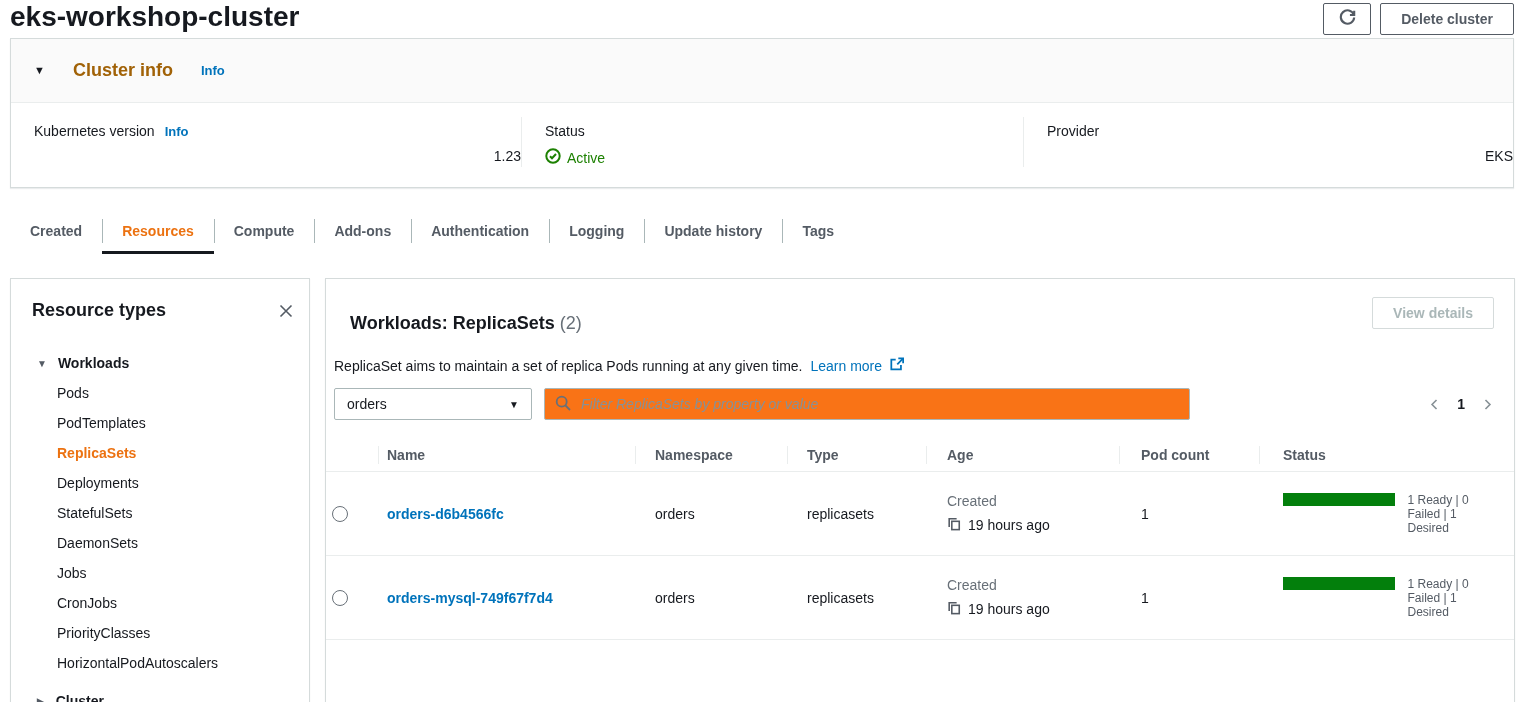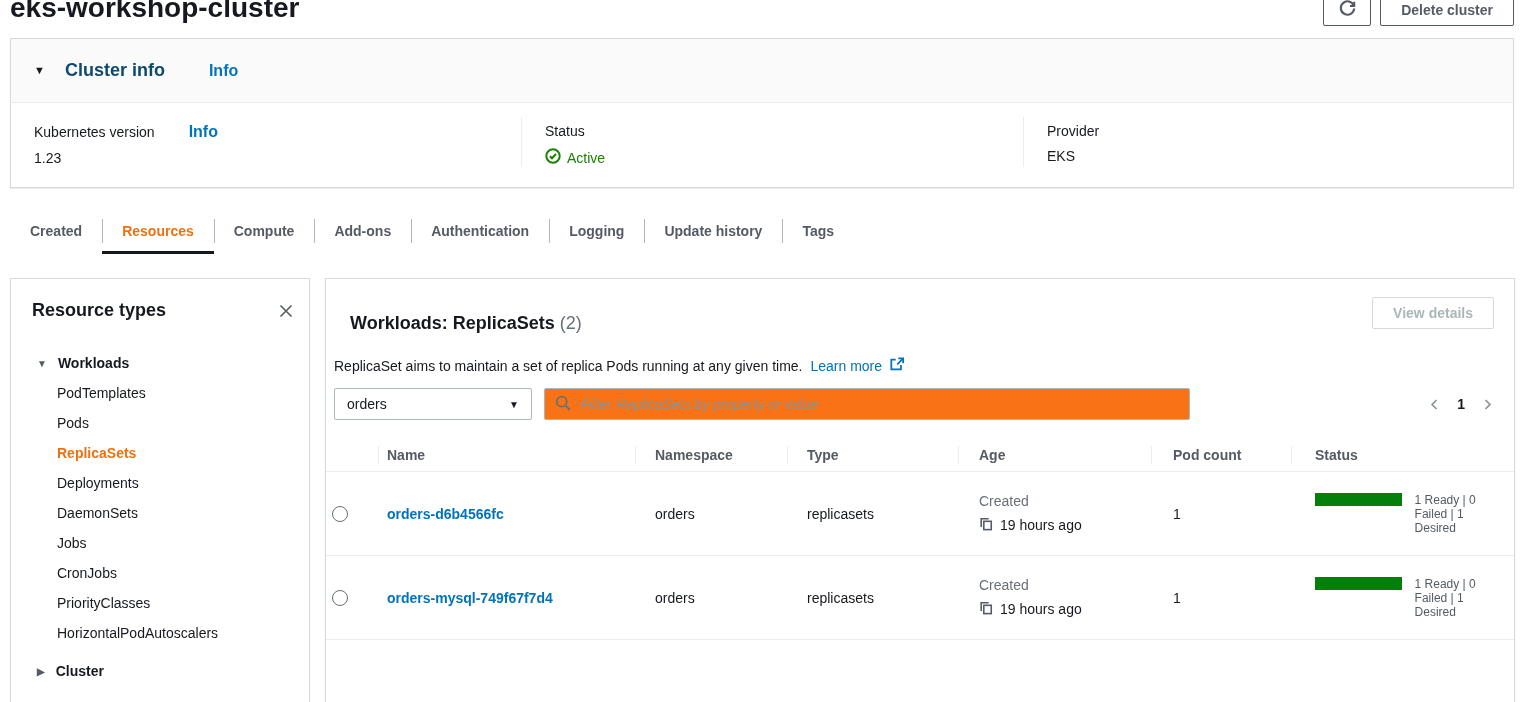--- a/index.html
+++ b/index.html
@@ -5,45 +5,45 @@
   * { box-sizing: border-box; }
   html,body { margin:0; padding:0; }
   body {
     width:1522px; height:702px; overflow:hidden; position:relative;
     background:#ffffff;
     font-family:"Liberation Sans", sans-serif;
     color:#16191f; font-size:14px;
   }
 
   
-  .topbar { position:absolute; left:10px; top:4px; right:8px; height:28px; }
+  .topbar { position:absolute; left:10px; top:13px; right:8px; height:28px; }
   .page-title { position:absolute; left:0; top:-12px; margin:0; font-size:28px; font-weight:700; color:#16191f; white-space:nowrap; }
   .topbar-actions { position:absolute; right:0; top:-10px; display:flex; gap:9px; }
   .btn {
     height:32px; background:#fff; border:1px solid #545b64; border-radius:2px;
     font-family:"Liberation Sans", sans-serif; font-size:14px; font-weight:700; color:#545b64;
     padding:0 20px; cursor:pointer; display:flex; align-items:center; justify-content:center;
   }
   .icon-btn { width:48px; padding:0; }
   .btn.disabled { border-color:#d5dbdb; color:#aab7b8; cursor:default; }
 
   
   .card { background:#fff; border:1px solid #d5dbdb; box-shadow:0 1px 1px rgba(0,28,36,.08); }
 
   
   .cluster-info { position:absolute; left:10px; top:38px; width:1504px; height:150px; }
   .card-header {
     height:64px; background:#fafafa; border-bottom:1px solid #eaeded;
     display:flex; align-items:center; padding:0 23px; gap:12px; cursor:pointer;
   }
-  .card-header h2 { font-size:18px; font-weight:700; margin:8px; color:#0c4a6e; }
+  .card-header h2 { font-size:18px; font-weight:700; margin:16px; color:#a16207; }
   .caret { font-size:11px; color:#16191f; line-height:1; }
-  .info-link { color:#0073bb; font-size:16px; font-weight:700; text-decoration:none; cursor:pointer;margin-left:24px; }
+  .info-link { color:#0073bb; font-size:13px; font-weight:700; text-decoration:none; cursor:pointer; }
   .cols { display:flex; padding:14px 0 0 0; }
-  .col { padding:6px 0 0 23px; }
+  .col { padding:6px 0 0 23px;text-align:right; }
   .col-1 { width:510px; }
   .col-2 { width:502px; border-left:1px solid #eaeded; }
   .col-3 { flex:1; border-left:1px solid #eaeded; }
   .field-label { font-size:14px; color:#16191f; display:flex; align-items:center; gap:10px; }
   .field-value { margin-top:9px; font-size:14px; color:#16191f; }
   .status-active { color:#1d8102; display:flex; align-items:center; gap:6px; }
 
   
   .tabs { position:absolute; left:10px; top:210px; height:44px; display:flex; }
   .tab {
@@ -97,21 +97,21 @@
   
   .table { margin-top:18px; }
   .thead { display:flex; height:34px; align-items:center; border-bottom:1px solid #eaeded; font-weight:700; font-size:14px; color:#545b64; }
   .th { position:relative; padding-left:20px; }
   .th::before { content:""; position:absolute; left:0; top:50%; transform:translateY(-50%); height:18px; width:1px; background:#eaeded; }
   .col-select { width:52px; padding-left:6px; display:flex; align-items:center; }
   .col-name { width:257px; padding-left:9px; }
   .th.col-name { padding-left:9px; }
   .col-namespace { width:152px; }
   .col-type { width:139px; }
-  .col-age { width:193px; padding-left:21px;margin-left:32px; }
+  .col-age { width:193px; padding-left:21px; }
   .col-pod { width:140px; padding-left:22px; }
   .col-status { flex:1; padding-left:24px; padding-right:22px; }
   .row { display:flex; align-items:center; height:84px; border-bottom:1px solid #eaeded; font-size:14px; }
   .row .col-namespace, .row .col-type { padding-left:20px; }
   .radio { width:16px; height:16px; border:1px solid #687078; border-radius:50%; background:#fff; cursor:pointer; }
   .name-link { color:#0073bb; text-decoration:none; cursor:pointer;font-weight:bold; }
   .cell-age { display:flex; flex-direction:column; justify-content:center; gap:7px; }
   .age-label { color:#687078; }
   .age-row { display:flex; align-items:center; gap:7px; color:#16191f; }
   .cell-status { display:flex; flex-direction:row; gap:13px; }
@@ -207,24 +207,25 @@
               <path d="M2.5 2.5l11 11M13.5 2.5l-11 11" stroke="#545b64" stroke-width="1.6"></path>
             </svg>
         </span>
       </button>
     </div>
     <div class="tree">
       <div class="tree-group">
         <span class="tree-caret">▼</span>
         <span>Workloads</span>
       </div>
+      <div class="tree-item">Pods</div>
       <div class="tree-item">PodTemplates</div>
-      <div class="tree-item">Pods</div>
       <div class="tree-item active">ReplicaSets</div>
       <div class="tree-item">Deployments</div>
+      <div class="tree-item">StatefulSets</div>
       <div class="tree-item">DaemonSets</div>
       <div class="tree-item">Jobs</div>
       <div class="tree-item">CronJobs</div>
       <div class="tree-item">PriorityClasses</div>
       <div class="tree-item">HorizontalPodAutoscalers</div>
       <div class="tree-group collapsed">
         <span class="tree-caret">▶</span>
         <span>Cluster</span>
       </div>
     </div>

